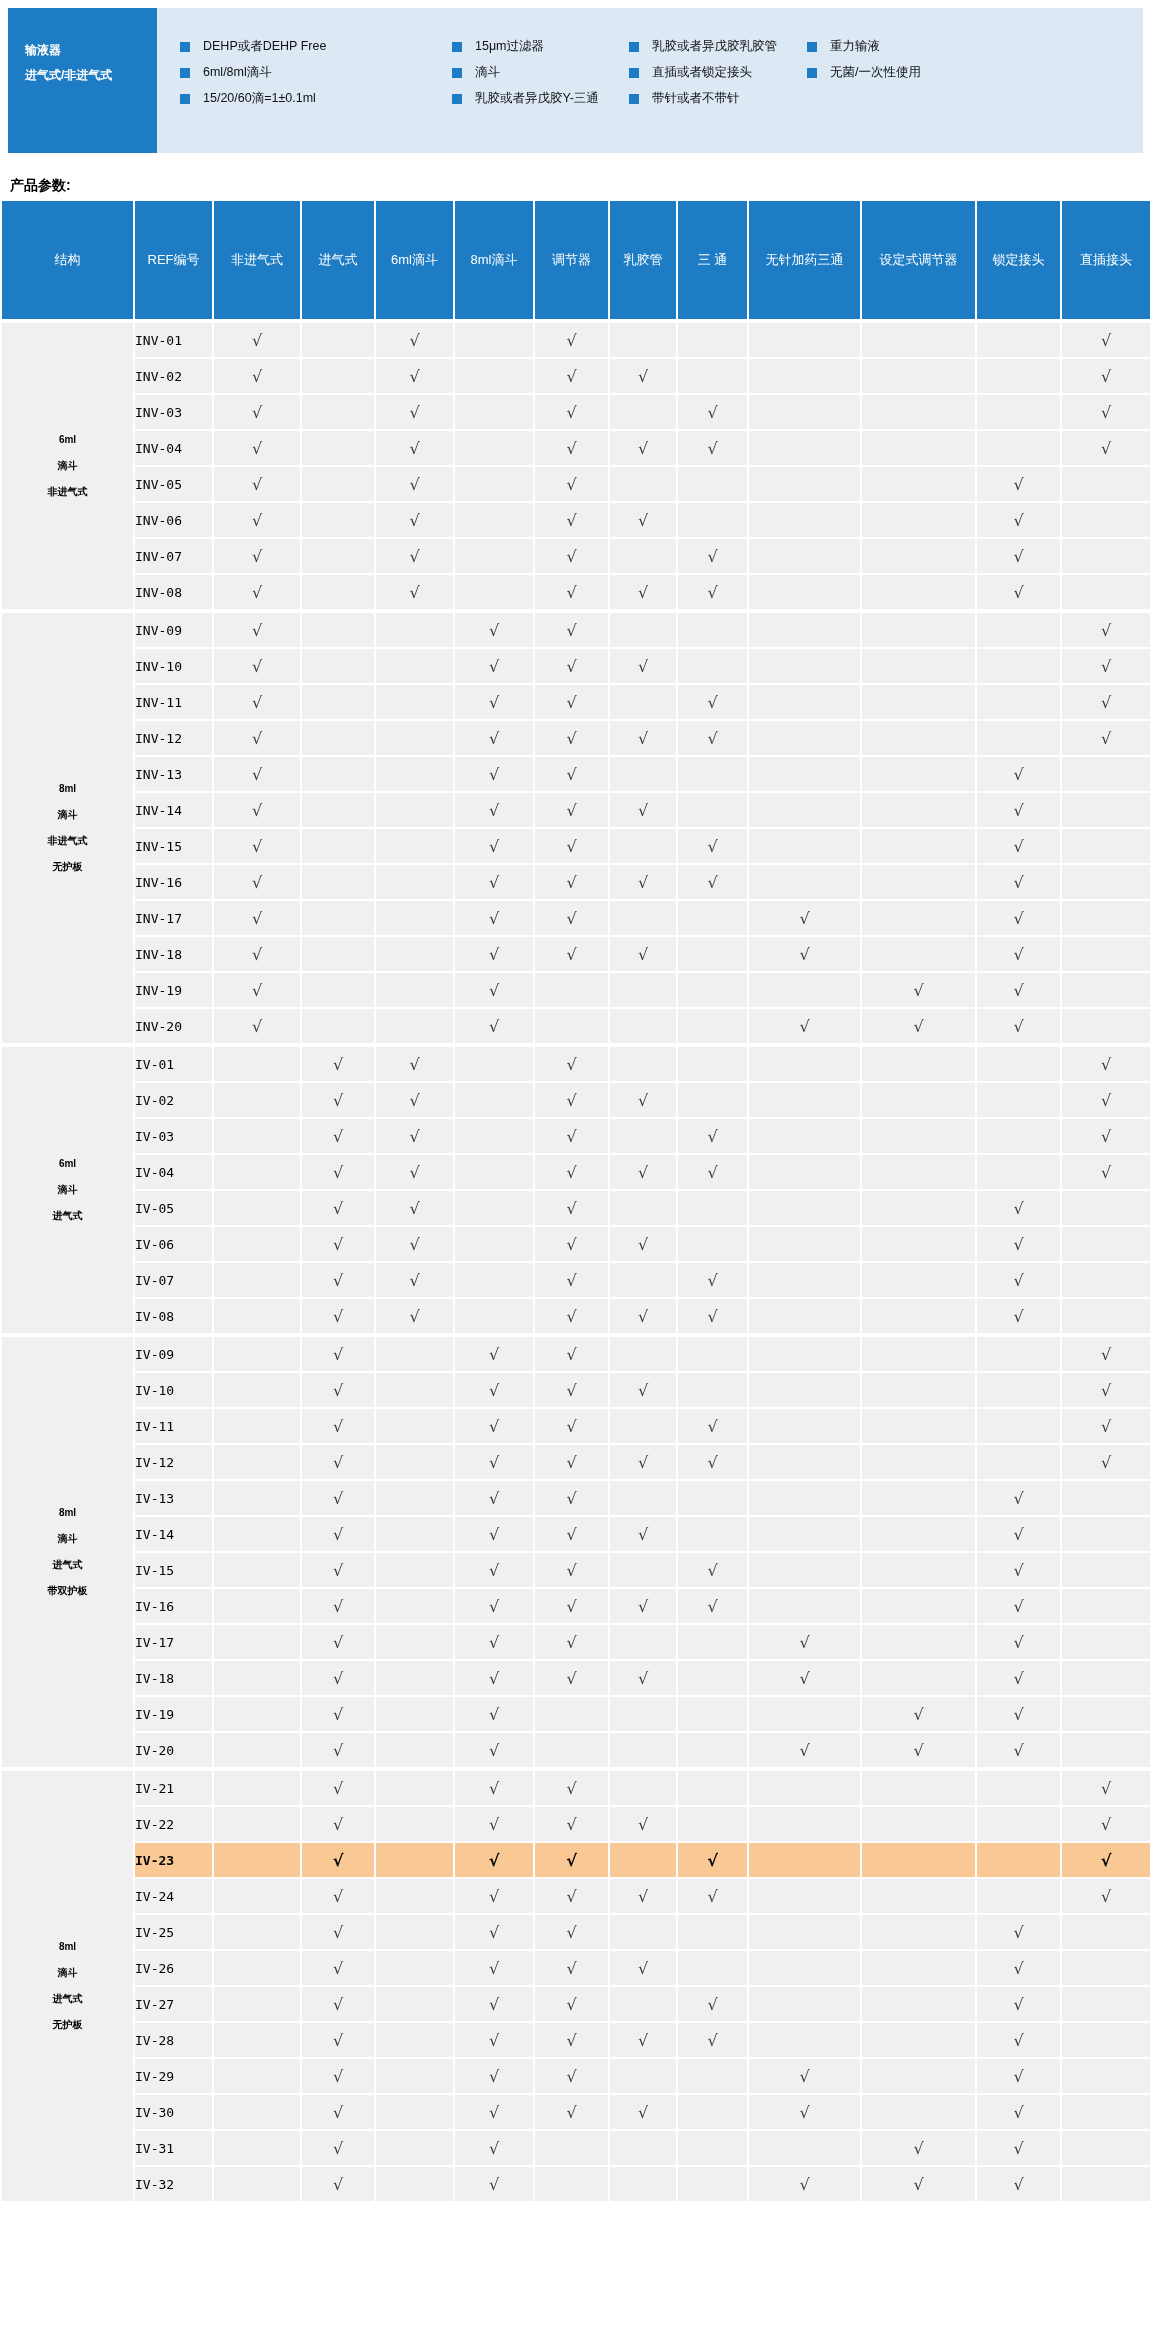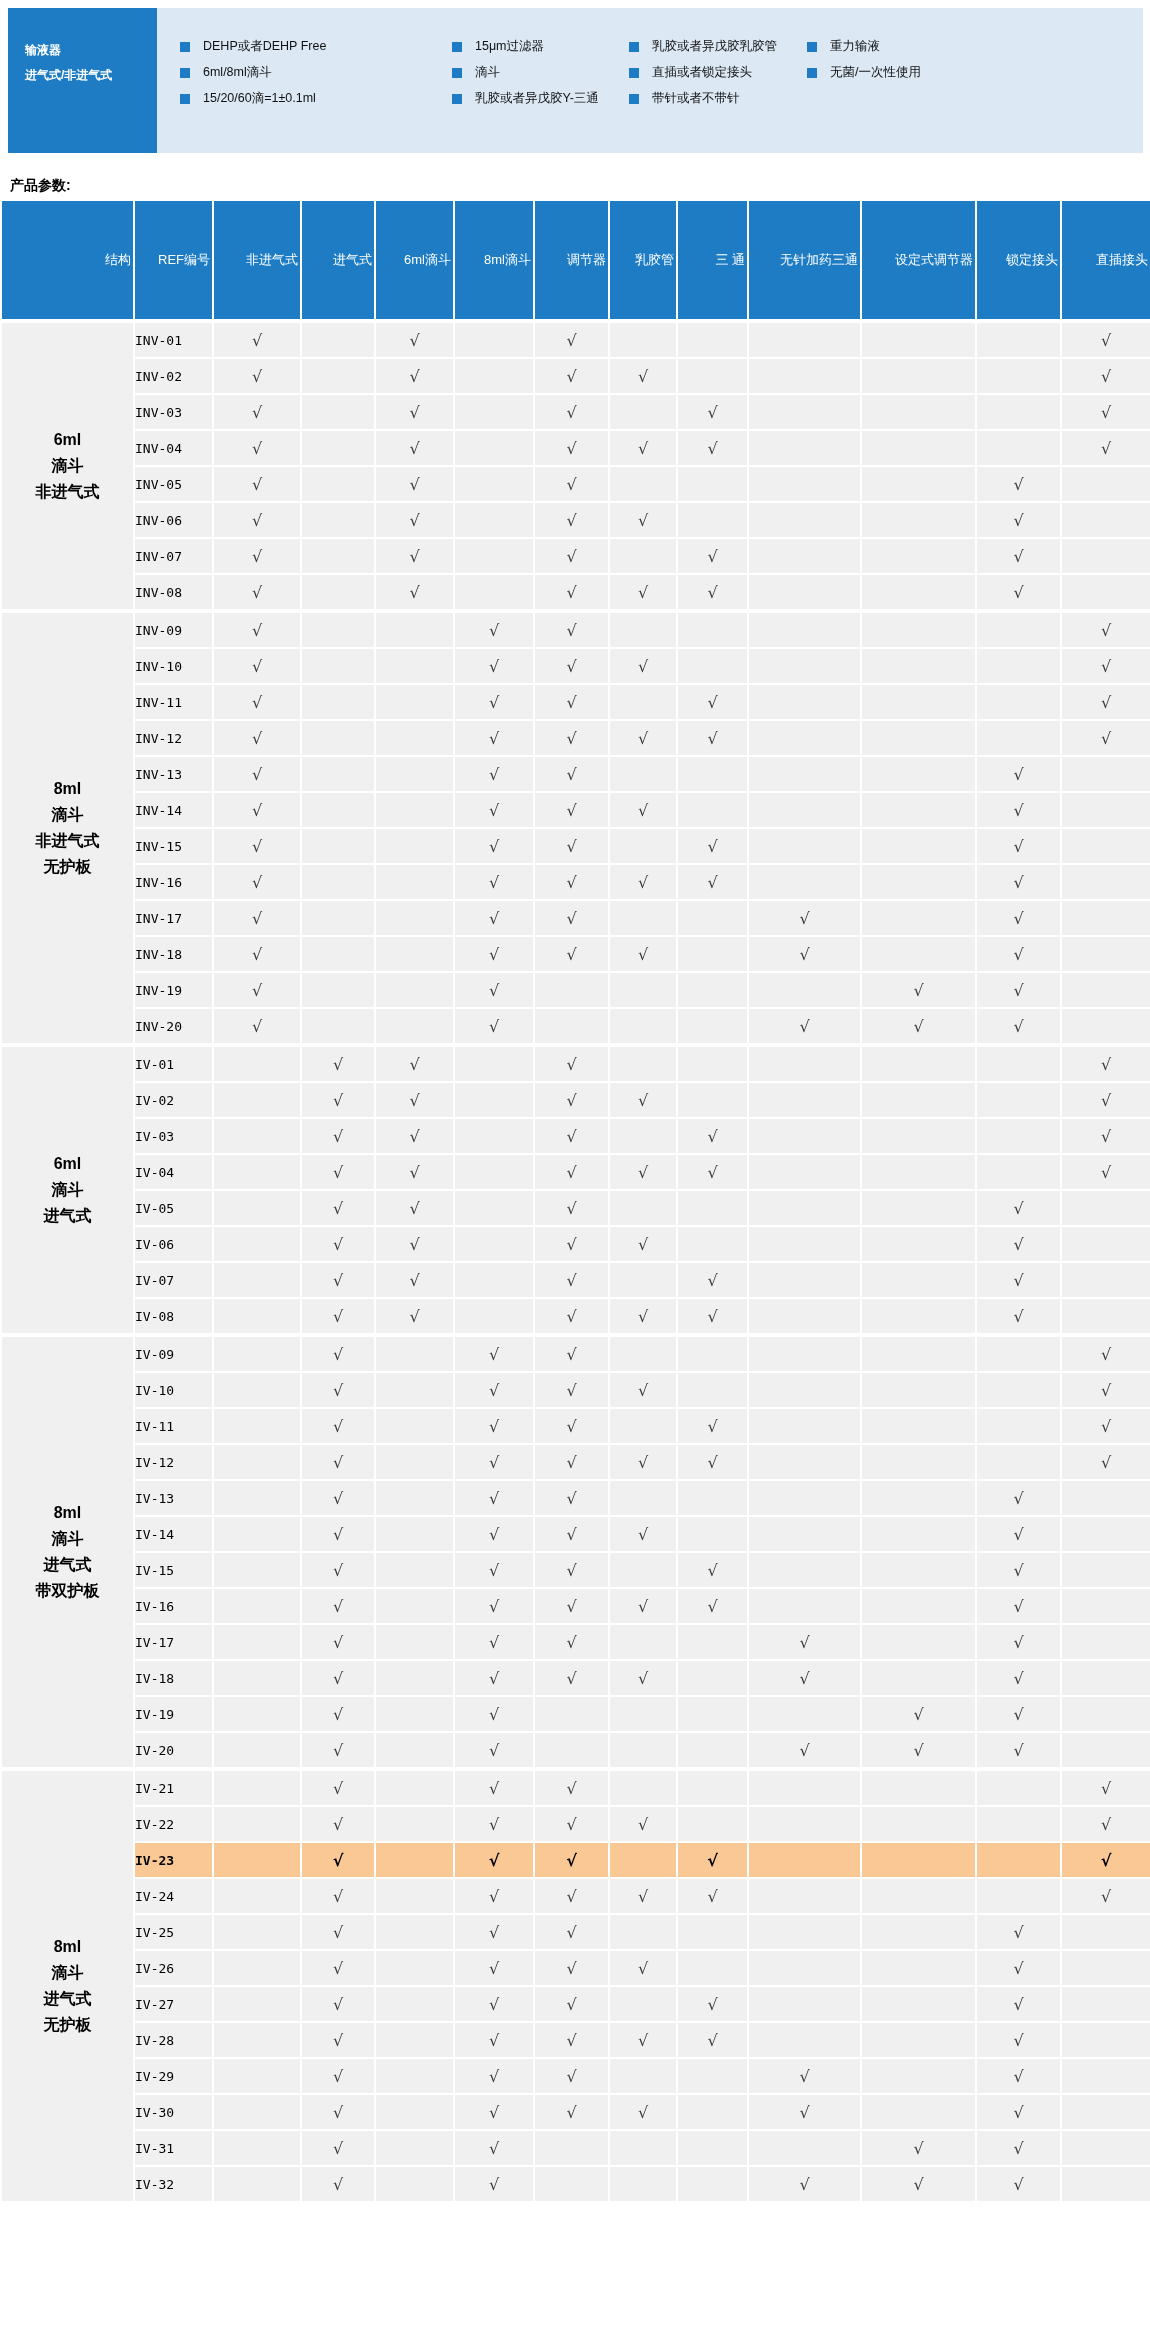--- a/index.html
+++ b/index.html
@@ -14,24 +14,24 @@
   .feature-col{display:flex;flex-direction:column;gap:9px;box-sizing:border-box;}
   .feature-item{display:flex;align-items:center;font-size:12.5px;color:#111;white-space:nowrap;}
   .bullet{width:10px;height:10px;background:#1d7cc3;margin-right:13px;flex:none;}
 
   
   .section-label{font-size:14px;font-weight:bold;margin:24px 0 4px 10px;}
 
   
   table{border-collapse:collapse;table-layout:fixed;width:1150px;}
   th{background:#1d7cc3;color:#fff;font-weight:normal;font-size:13px;height:118px;
-     border:2px solid #fff;text-align:right;padding:0 2px;}
+     border:2px solid #fff;text-align:center;padding:0 2px;}
   td{background:#f0f0f0;border:2px solid #fff;height:34px;padding:0;}
   tbody{border-top:4px solid #fff;}
-  td.structure{font-weight:bold;font-size:16px;line-height:26px;text-align:center;
+  td.structure{font-weight:bold;font-size:10px;line-height:26px;text-align:center;
                white-space:pre-line;vertical-align:middle;margin-left:13px;}
   td.ref{font-family:"DejaVu Sans Mono","Liberation Mono",monospace;font-size:13px;
          text-align:left;vertical-align:middle;}
   td.check{text-align:center;vertical-align:middle;font-size:16px;color:#3a3a3a;
            font-family:"DejaVu Sans",sans-serif;}
   tr.highlight td{background:#f9c895;font-weight:bold;color:#000;}
 </style>
 </head>
 <body>
 

